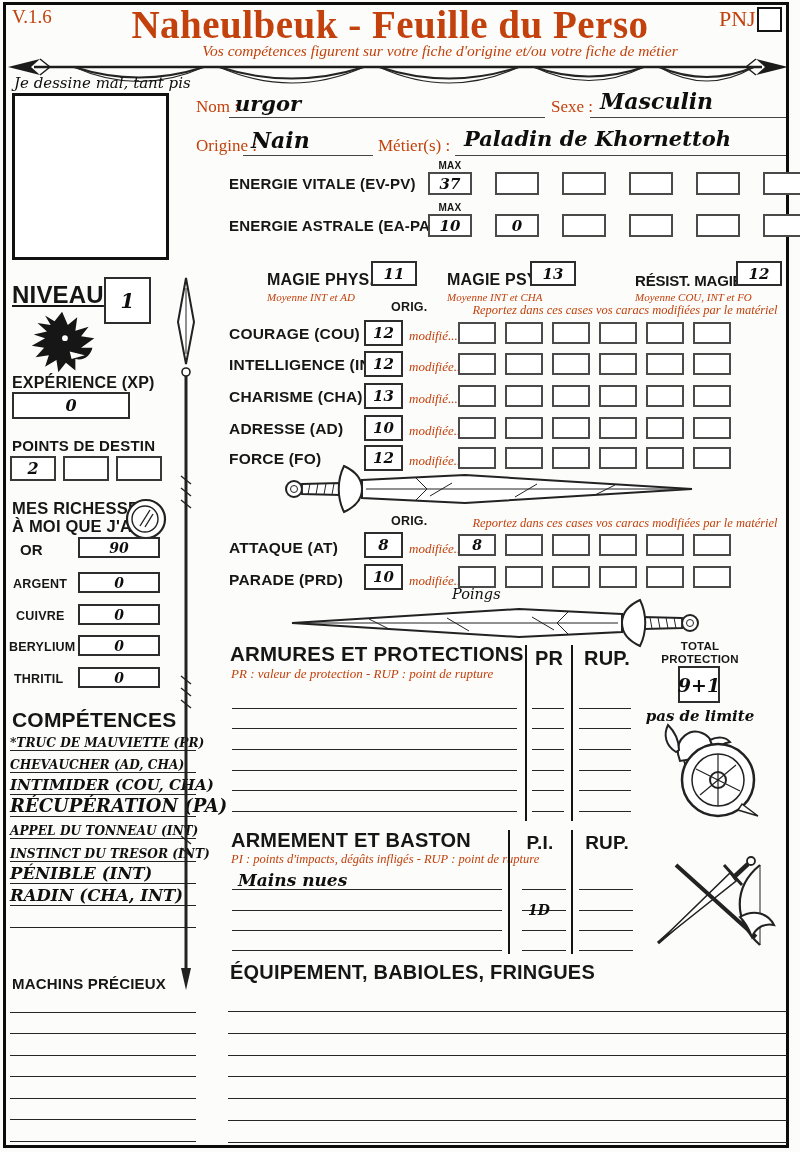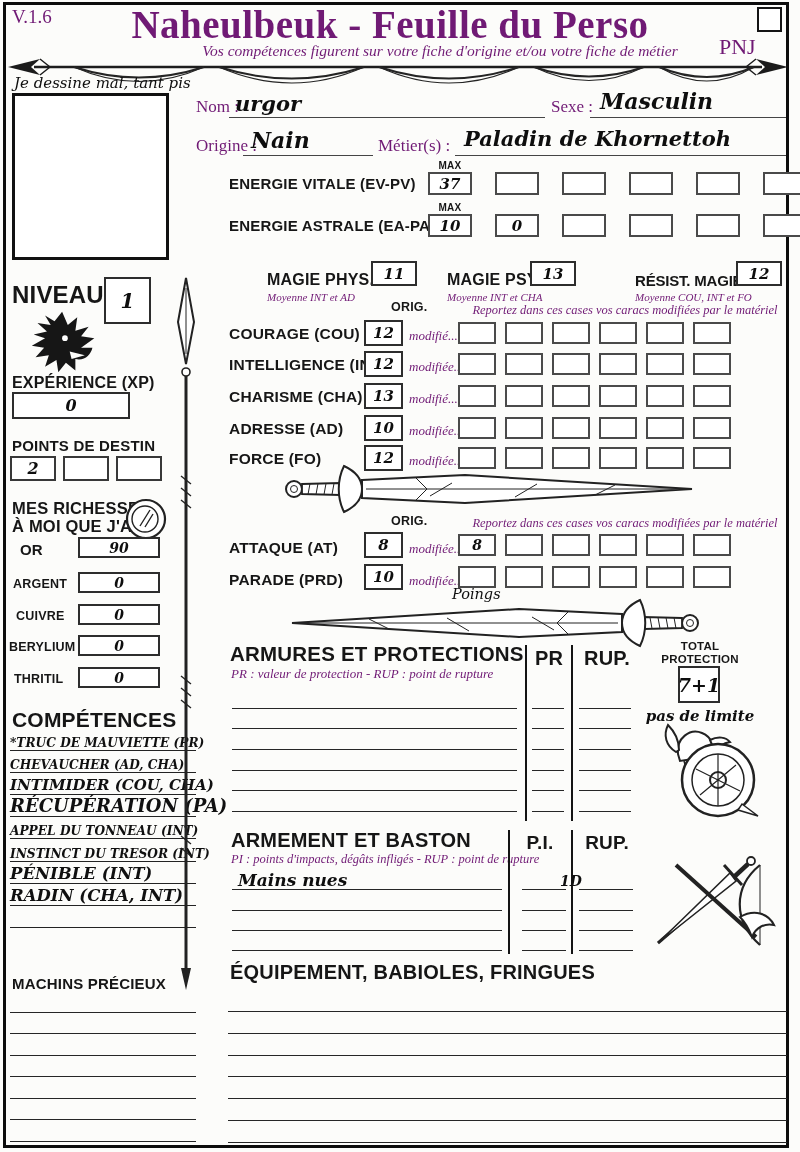--- a/index.html
+++ b/index.html
@@ -1,21 +1,21 @@
 <!DOCTYPE html>
 <html><head>
 <meta charset="utf-8">
 <style>
   html,body{margin:0;padding:0;background:#fff;}
   .page{position:relative;width:800px;height:1152px;background:#fcfcfa;overflow:hidden;
         font-family:"Liberation Sans",sans-serif;color:#141414;}
   .abs{position:absolute;}
   .frame{position:absolute;left:3px;top:2px;width:786px;height:1146px;border:3px solid #0c0c0c;box-sizing:border-box;pointer-events:none;}
   .sans-b{font-family:"Liberation Sans",sans-serif;font-weight:bold;color:#161616;letter-spacing:.2px;}
-  .serif{font-family:"Liberation Serif",serif;color:#701a75;}
+  .serif{font-family:"Liberation Serif",serif;color:#c2410c;}
   .it{font-style:italic;}
   .hand{font-family:"DejaVu Serif",serif;font-style:italic;font-weight:bold;color:#0e0e0e;}
   .center{text-align:center;}
   .boxrow{display:flex;gap:23px;}
   .gap9{gap:9px;}
   .cellbox{width:44px;height:23px;border:2px solid #4a4a4a;background:#fff;box-sizing:border-box;
            display:flex;align-items:center;justify-content:center;flex:none;}
   .cellbox.sm{width:38px;height:22px;}
   .cellbox.dest{width:46px;height:25px;border-color:#383838;}
   .origbox{border:2.5px solid #2d2d2d;background:#fff;box-sizing:border-box;
@@ -36,21 +36,21 @@
 </style>
 </head>
 <body>
 
 <div class="page">
   <div class="frame"></div>
 
   <div class="abs serif" style="left:12px;top:6px;font-size:19px;">V.1.6</div>
   <div class="abs serif center" style="left:70px;top:2px;width:640px;font-size:39px;font-weight:bold;letter-spacing:.5px;">Naheulbeuk - Feuille du Perso</div>
   <div class="abs serif it center" style="left:140px;top:42px;width:600px;font-size:15.5px;">Vos compétences figurent sur votre fiche d'origine et/ou votre fiche de métier</div>
-  <div class="abs serif" style="left:719px;top:6px;font-size:22px;margin-top:28px;">PNJ</div>
+  <div class="abs serif" style="left:719px;top:6px;font-size:22px;">PNJ</div>
   <div class="abs checkbox" style="left:757px;top:7px;width:25px;height:25px;"></div>
 
   <svg class="abs" style="left:4px;top:54px;" width="788" height="34" viewBox="0 0 788 34">
     <line x1="30" y1="13" x2="758" y2="13" stroke="#1d1d1d" stroke-width="2.6"></line>
     <path d="M4,13 L36,5 L27,13 L36,21 Z" fill="#1b1b1b"></path>
     <path d="M36,5 L46,13 L36,21" fill="none" stroke="#1b1b1b" stroke-width="1.4"></path>
     <path d="M784,13 L752,5 L761,13 L752,21 Z" fill="#1b1b1b"></path>
     <path d="M752,5 L742,13 L752,21" fill="none" stroke="#1b1b1b" stroke-width="1.4"></path>
     <path d="M70,13 Q135,34 200,13" fill="none" stroke="#242424" stroke-width="2"></path>
     <path d="M70,13 Q135,42 200,13" fill="none" stroke="#242424" stroke-width="1.1"></path>
@@ -289,21 +289,21 @@
       <div class="rule-line"></div>
       <div class="rule-line"></div>
       <div class="rule-line"></div>
     </div>
 
   <div class="abs sans-b center" style="left:648px;top:640px;width:104px;font-size:11.5px;line-height:13px;">
     <div>TOTAL</div>
     <div>PROTECTION</div>
   </div>
   <div class="abs origbox" style="left:678px;top:666px;width:42px;height:37px;">
-      <span class="hand" style="font-size:19px;">7+1</span>
+      <span class="hand" style="font-size:19px;">9+1</span>
     </div>
   <div class="abs hand center" style="left:644px;top:707px;width:112px;font-size:15px;">pas de limite</div>
 
   <svg class="abs" style="left:658px;top:720px;" width="105" height="100" viewBox="0 0 105 100">
     <path d="M20,34 C18,18 32,8 44,13 C54,17 57,27 54,36 L22,41 Z" fill="#fff" stroke="#222" stroke-width="2"></path>
     <path d="M18,32 C8,26 5,15 10,5 C17,12 21,21 21,30 Z" fill="#fff" stroke="#222" stroke-width="2"></path>
     <path d="M52,20 C60,16 68,17 72,22 C66,23 60,27 57,32 Z" fill="#fff" stroke="#222" stroke-width="2"></path>
     <path d="M26,41 L30,55 M48,38 L50,52" stroke="#222" stroke-width="1.5"></path>
     <circle cx="60" cy="60" r="36" fill="#fff" stroke="#222" stroke-width="2.5"></circle>
     <circle cx="60" cy="60" r="26" fill="none" stroke="#222" stroke-width="1.5"></circle>
@@ -330,21 +330,21 @@
       <div class="rule-line"></div>
       <div class="rule-line"></div>
     </div>
   <div class="abs lines" style="left:579px;top:870px;width:54px;height:81px;">
       <div class="rule-line"></div>
       <div class="rule-line"></div>
       <div class="rule-line"></div>
       <div class="rule-line"></div>
     </div>
   <div class="abs hand" style="left:238px;top:870px;font-size:17px;">Mains nues</div>
-  <div class="abs hand" style="left:528px;top:873px;font-size:14px;margin-left:32px;">1D</div>
+  <div class="abs hand" style="left:528px;top:902px;font-size:14px;">1D</div>
 
   <svg class="abs" style="left:648px;top:855px;" width="135" height="100" viewBox="0 0 135 100">
     <path d="M112,10 C85,32 85,66 112,90" fill="none" stroke="#222" stroke-width="2.2"></path>
     <line x1="112" y1="10" x2="112" y2="90" stroke="#222" stroke-width="1"></line>
     <path d="M10,88 L86,22" stroke="#222" stroke-width="3"></path>
     <path d="M10,88 L82,18 L88,26 Z" fill="#fff" stroke="#222" stroke-width="1.5"></path>
     <path d="M76,10 L94,30" stroke="#222" stroke-width="3"></path>
     <path d="M86,22 L100,9" stroke="#222" stroke-width="4.5"></path>
     <circle cx="103" cy="6" r="4" fill="#fff" stroke="#222" stroke-width="1.8"></circle>
     <path d="M28,10 L108,82" stroke="#222" stroke-width="4"></path>
@@ -355,21 +355,21 @@
   <div class="abs lines" style="left:228px;top:990px;width:559px;height:153px;">
       <div class="rule-line"></div>
       <div class="rule-line"></div>
       <div class="rule-line"></div>
       <div class="rule-line"></div>
       <div class="rule-line"></div>
       <div class="rule-line"></div>
       <div class="rule-line"></div>
     </div>
 
-  <div class="abs sans-b" style="left:12px;top:281px;font-size:24px;">NIVEAU</div>
+  <div class="abs sans-b" style="left:12px;top:281px;font-size:24px;text-decoration:underline;">NIVEAU</div>
   <div class="abs origbox" style="left:104px;top:277px;width:47px;height:47px;">
       <span class="hand" style="font-size:20px;">1</span>
     </div>
 
   <svg class="abs" style="left:26px;top:306px;" width="76" height="72" viewBox="0 0 80 76">
     <path d="M38,6 L30,16 L20,10 L26,20 L12,18 L22,27 L8,30 L20,34 L6,42 L19,44 L10,54 L24,52 L20,64 L32,57 L34,70 L42,60 L52,68 L52,56 C62,58 68,52 70,44 L58,44 L72,34 L58,32 L66,22 L52,26 L54,12 L44,20 Z" fill="#161616"></path>
     <circle cx="41" cy="34" r="3" fill="#fff"></circle>
     <path d="M46,48 L62,52 L48,56 Z" fill="#fcfcfa"></path>
   </svg>
 

